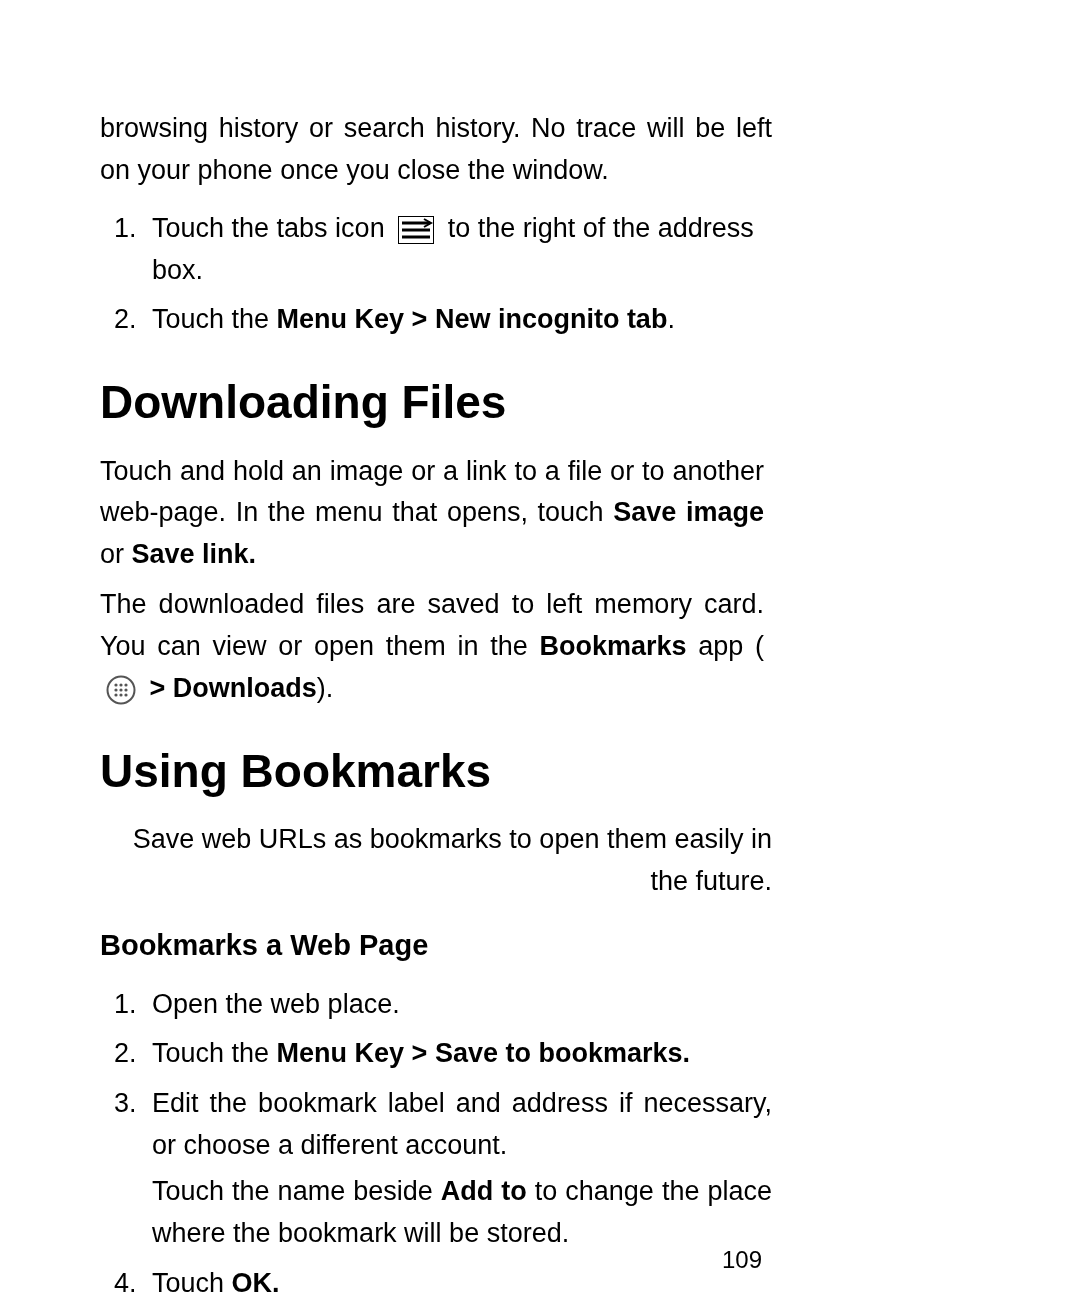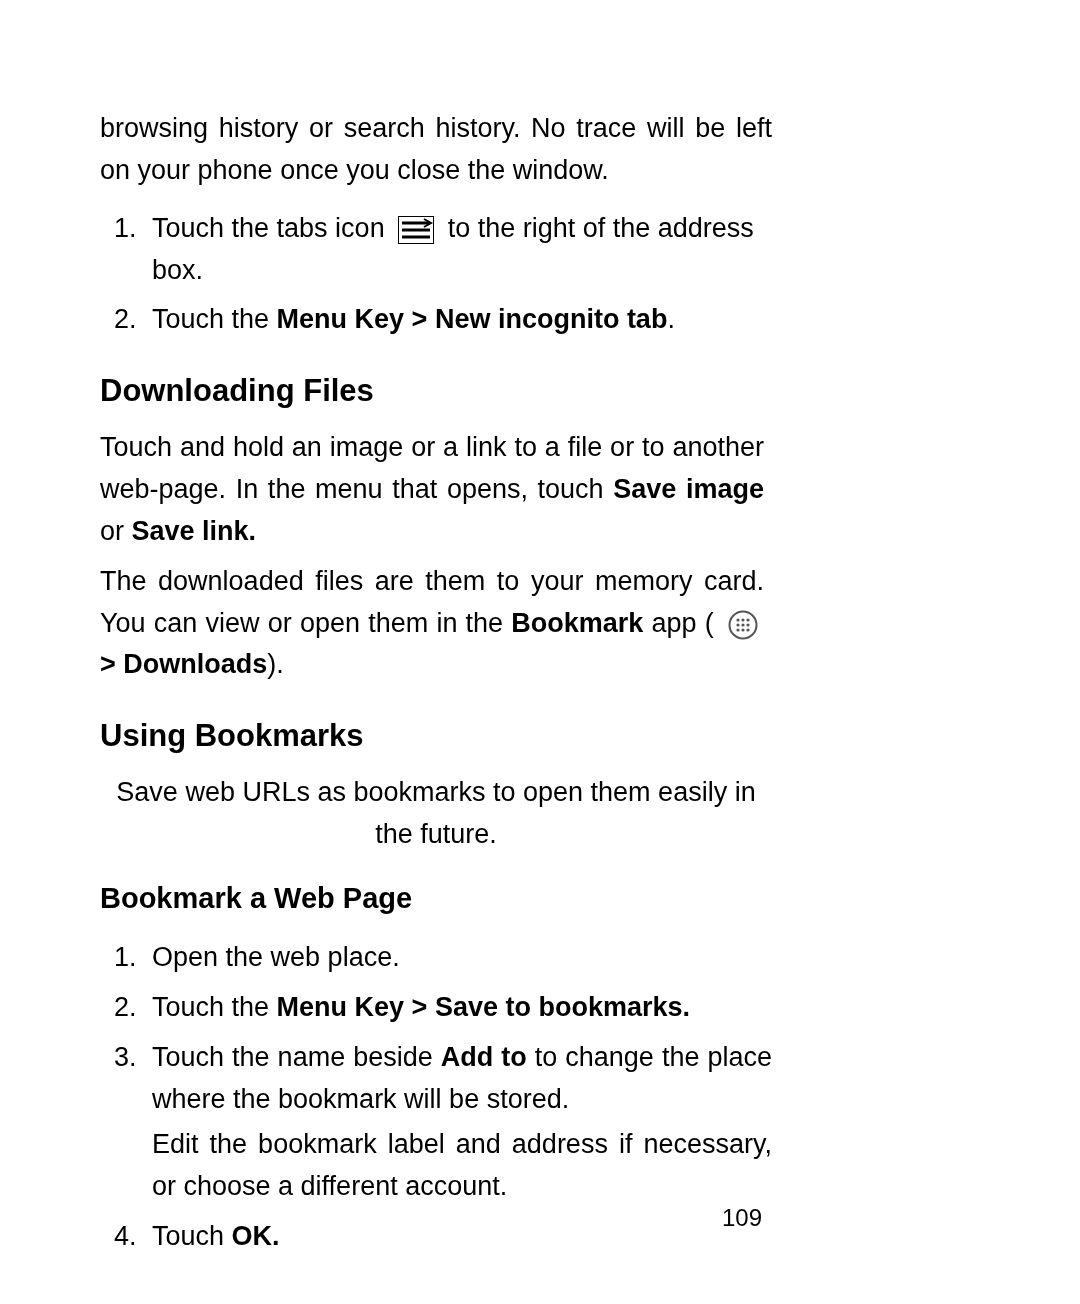--- a/index.html
+++ b/index.html
@@ -31,21 +31,21 @@
     padding-left: 8px;
     margin-bottom: 8px;
   }
   ol.steps li .line {
     display: inline;
   }
   ol.steps li .just {
     text-align: justify;
   }
   h2.section {
-    font-size: 31px;
+    font-size: 46px;
     font-weight: bold;
     margin: 26px 0 12px 0;
   }
   h3.subsection {
     font-size: 29px;
     font-weight: bold;
     margin: 20px 0 10px 0;
   }
   .bold { font-weight: bold; }
   .icon-box {
@@ -59,21 +59,21 @@
     bottom: 68px;
     right: 110px;
     font-size: 24px;
   }
   p.para {
     margin: 0 8px 8px 0;
     text-align: justify;
   }
   p.nojust {
     margin: 0 0 8px 0;
-    text-align: center;
+    text-align: right;
   }
   .li-body p {
     margin: 0 0 4px 0;
   }
 </style>
 </head>
 <body>
 
 <div class="page">
 
@@ -99,21 +99,21 @@
     </li>
   </ol>
 
   <h2 class="section">Downloading Files</h2>
 
   <p class="para">
     <span>Touch and hold an image or a link to a file or to another web-page. In the menu that opens, touch </span><span class="bold">Save image</span><span> or </span><span class="bold">Save link.</span>
   </p>
 
   <p class="para">
-    <span>The downloaded files are them to your memory card. You can view or open them in the </span><span class="bold">Bookmark</span><span> app ( </span>
+    <span>The downloaded files are saved to left memory card. You can view or open them in the </span><span class="bold">Bookmarks</span><span> app ( </span>
     <span class="icon-box">
       <svg width="30" height="30" viewBox="0 0 30 30">
         <circle cx="15" cy="15" r="13.5" fill="none" stroke="#555" stroke-width="2"></circle>
         <circle cx="10" cy="10" r="1.6" fill="#555"></circle>
         <circle cx="15" cy="10" r="1.6" fill="#555"></circle>
         <circle cx="20" cy="10" r="1.6" fill="#555"></circle>
         <circle cx="10" cy="15" r="1.6" fill="#555"></circle>
         <circle cx="15" cy="15" r="1.6" fill="#555"></circle>
         <circle cx="20" cy="15" r="1.6" fill="#555"></circle>
         <circle cx="10" cy="20" r="1.6" fill="#555"></circle>
@@ -122,35 +122,35 @@
       </svg>
     </span>
     <span class="bold"> &gt; Downloads</span><span>).</span>
   </p>
 
   <h2 class="section">Using Bookmarks</h2>
 
   <p class="nojust">Save web URLs as bookmarks to open them easily in the future.</p>
 
 
-  <h3 class="subsection">Bookmark a Web Page</h3>
+  <h3 class="subsection">Bookmarks a Web Page</h3>
 
   <ol class="steps">
     <li>
       <span>Open the web place.</span>
     </li>
     <li>
       <span>Touch the </span><span class="bold">Menu Key &gt; Save to bookmarks.</span>
     </li>
     <li>
       <div class="li-body">
+        <p class="just">Edit the bookmark label and address if necessary, or choose a different account.</p>
         <p class="just">
           <span>Touch the name beside </span><span class="bold">Add to</span><span> to change the place where the bookmark will be stored.</span>
         </p>
-        <p class="just">Edit the bookmark label and address if necessary, or choose a different account.</p>
       </div>
     </li>
     <li>
       <span>Touch </span><span class="bold">OK.</span>
     </li>
   </ol>
 
   <div class="page-number">109</div>
 </div>
 

